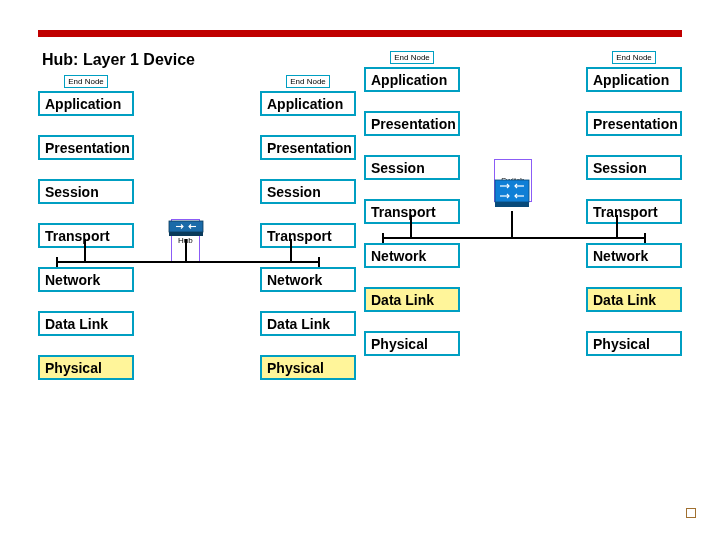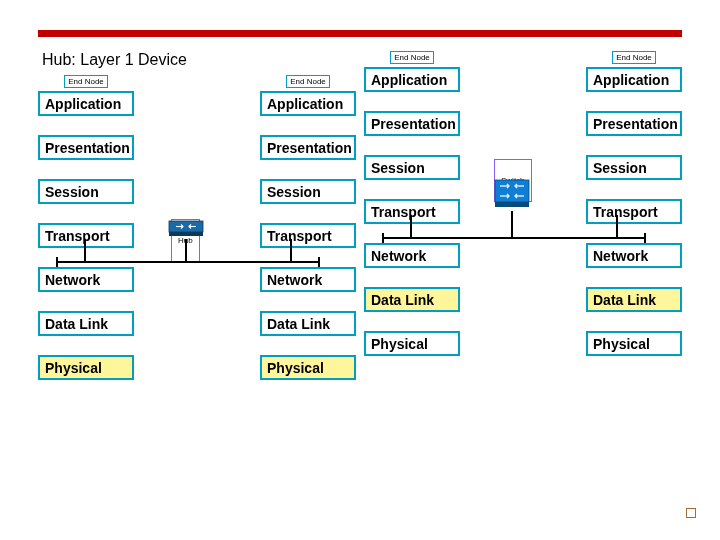--- a/index.html
+++ b/index.html
@@ -30,21 +30,21 @@
     display: flex;
     gap: 8px;
   }
   .panel {
     flex: 1;
     position: relative;
     height: 250px;
   }
   .panel-title {
     font-size: 16px;
-    font-weight: normal;
+    font-weight: bold;
     color: #000;
     margin-bottom: 6px;
     font-family: Arial, sans-serif;
     padding-left: 4px;
   }
   .columns {
     display: flex;
     justify-content: space-between;
     position: relative;
     height: 200px;

